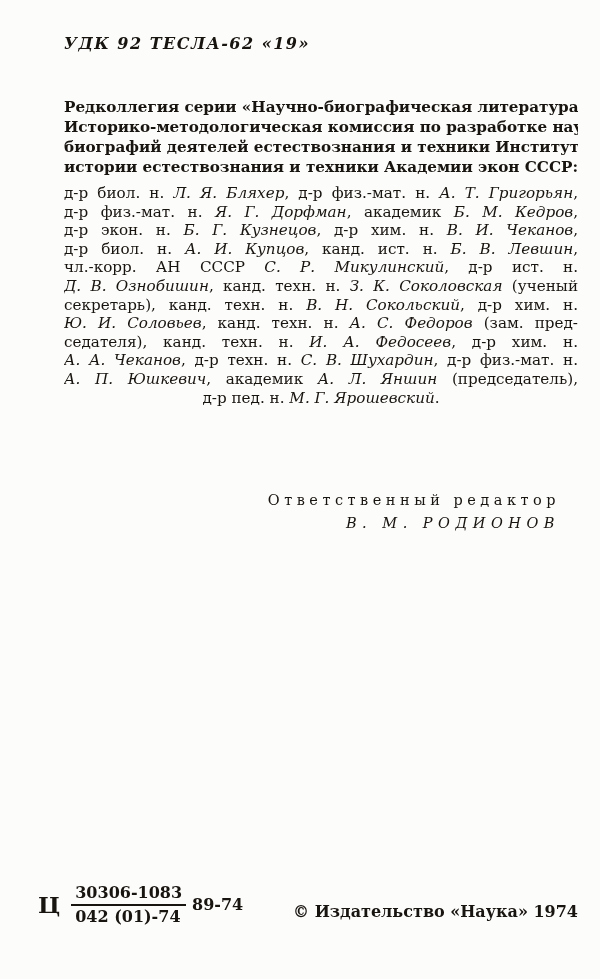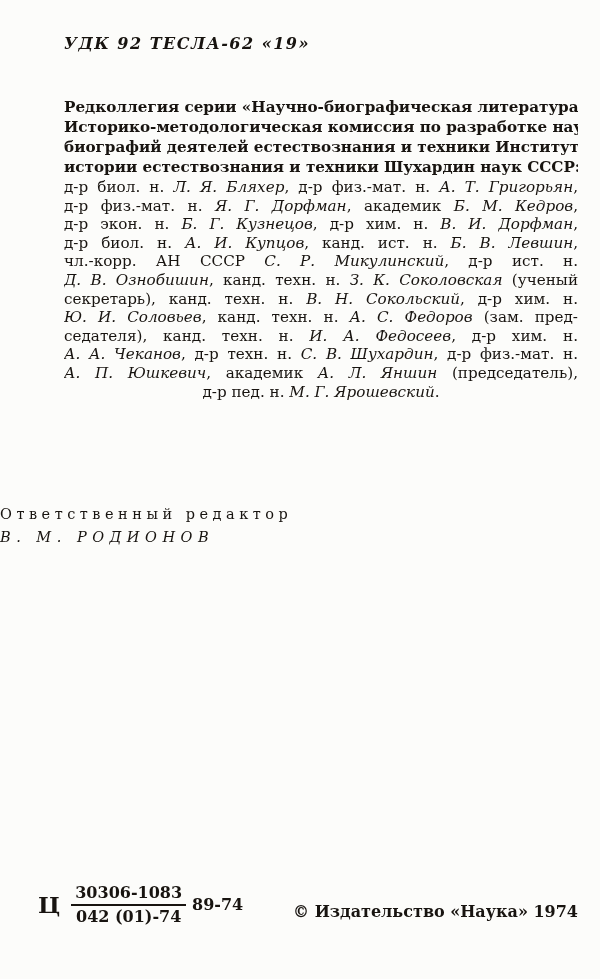--- a/index.html
+++ b/index.html
@@ -44,43 +44,43 @@
     text-align: justify;
     text-align-last: justify;
     white-space: nowrap;
     overflow: hidden;
   }
 
   
   .board {
     position: absolute;
     left: 64px;
-    top: 178px;
+    top: 184px;
     width: 514px;
     font-size: 15.2px;
   }
   .board .tline {
     line-height: 18.6px;
     text-align: justify;
     text-align-last: justify;
     white-space: nowrap;
     overflow: hidden;
   }
   .board .tline.last {
     text-align-last: center;
   }
   .it { font-style: italic; }
 
   
   .editor-block {
     position: absolute;
     left: 0;
-    top: 506px;
+    top: 492px;
     width: 560px;
-    text-align: left;
+    text-align: right;
   }
   .editor-label {
     font-size: 14.5px;
     letter-spacing: 4.5px;
     white-space: nowrap;
   }
   .editor-name {
     margin-top: 7px;
     font-size: 14.5px;
     font-style: italic;
@@ -97,21 +97,20 @@
     align-items: center;
     font-weight: bold;
   }
   .index-letter {
     font-size: 23px;
     margin-right: 11px;
     line-height: 1;
   }
   .code-fraction {
     display: inline-block;
-    text-align: center;
     font-size: 16px;
   }
   .code-fraction .num,
   .code-fraction .den {
     padding: 0 4px;
     line-height: 1.35;
     white-space: nowrap;
   }
   .frac-line {
     height: 0;
@@ -136,27 +135,27 @@
 <body>
 
 <div class="page">
 
   <div class="udc">УДК 92 ТЕСЛА-62 «19»</div>
 
   <div class="intro">
       <div class="tline">Редколлегия серии «Научно-биографическая литература» и</div>
       <div class="tline">Историко-методологическая комиссия по разработке научных</div>
       <div class="tline">биографий деятелей естествознания и техники Института</div>
-      <div class="tline last">истории естествознания и техники Шухардин наук СССР:</div>
+      <div class="tline last">истории естествознания и техники Академии экон СССР:</div>
     </div>
 
   <div class="board">
       <div class="tline"><span>д-р биол. н. </span><span class="it">Л. Я. Бляхер</span><span>, д-р физ.-мат. н. </span><span class="it">А. Т. Григорьян</span><span>,</span></div>
       <div class="tline"><span>д-р физ.-мат. н. </span><span class="it">Я. Г. Дорфман</span><span>, академик </span><span class="it">Б. М. Кедров</span><span>,</span></div>
-      <div class="tline"><span>д-р экон. н. </span><span class="it">Б. Г. Кузнецов</span><span>, д-р хим. н. </span><span class="it">В. И. Дорфман</span><span>,</span></div>
+      <div class="tline"><span>д-р экон. н. </span><span class="it">Б. Г. Кузнецов</span><span>, д-р хим. н. </span><span class="it">В. И. Чеканов</span><span>,</span></div>
       <div class="tline"><span>д-р биол. н. </span><span class="it">А. И. Купцов</span><span>, канд. ист. н. </span><span class="it">Б. В. Левшин</span><span>,</span></div>
       <div class="tline"><span>чл.-корр. АН СССР </span><span class="it">С. Р. Микулинский</span><span>, д-р ист. н.</span></div>
       <div class="tline"><span class="it">Д. В. Ознобишин</span><span>, канд. техн. н. </span><span class="it">З. К. Соколовская</span><span> (ученый</span></div>
       <div class="tline"><span>секретарь), канд. техн. н. </span><span class="it">В. Н. Сокольский</span><span>, д-р хим. н.</span></div>
       <div class="tline"><span class="it">Ю. И. Соловьев</span><span>, канд. техн. н. </span><span class="it">А. С. Федоров</span><span> (зам. пред-</span></div>
       <div class="tline"><span>седателя), канд. техн. н. </span><span class="it">И. А. Федосеев</span><span>, д-р хим. н.</span></div>
       <div class="tline"><span class="it">А. А. Чеканов</span><span>, д-р техн. н. </span><span class="it">С. В. Шухардин</span><span>, д-р физ.-мат. н.</span></div>
       <div class="tline"><span class="it">А. П. Юшкевич</span><span>, академик </span><span class="it">А. Л. Яншин</span><span> (председатель),</span></div>
       <div class="tline last"><span>д-р пед. н. </span><span class="it">М. Г. Ярошевский</span><span>.</span></div>
     </div>

